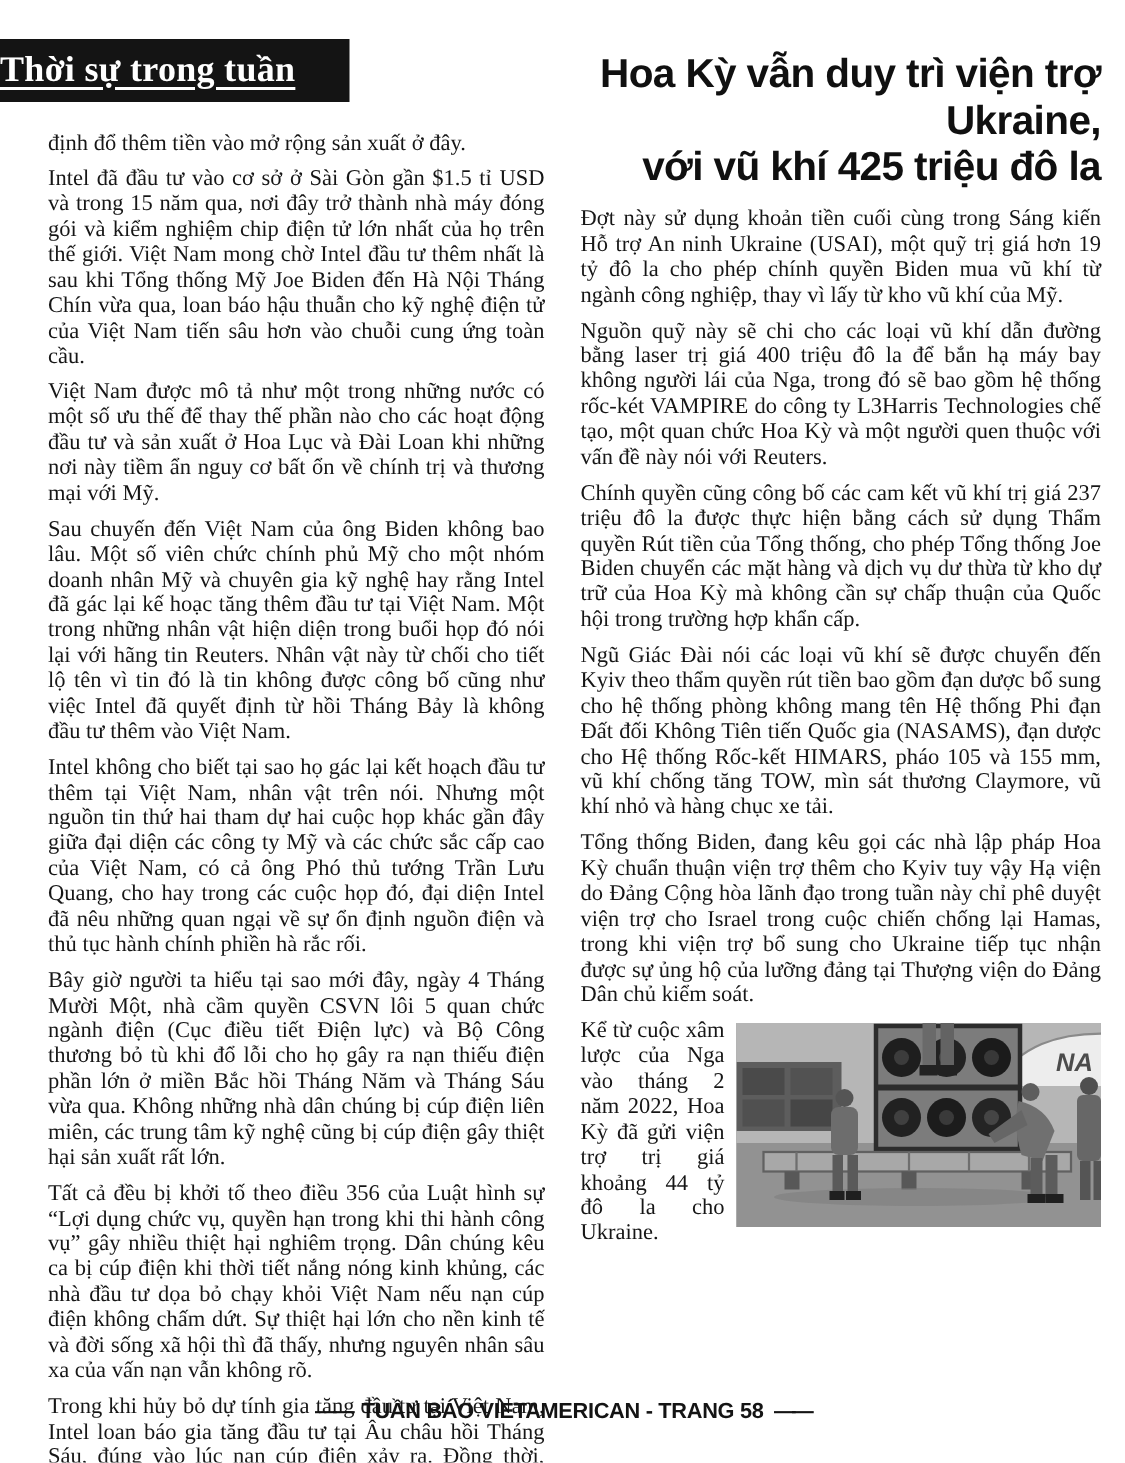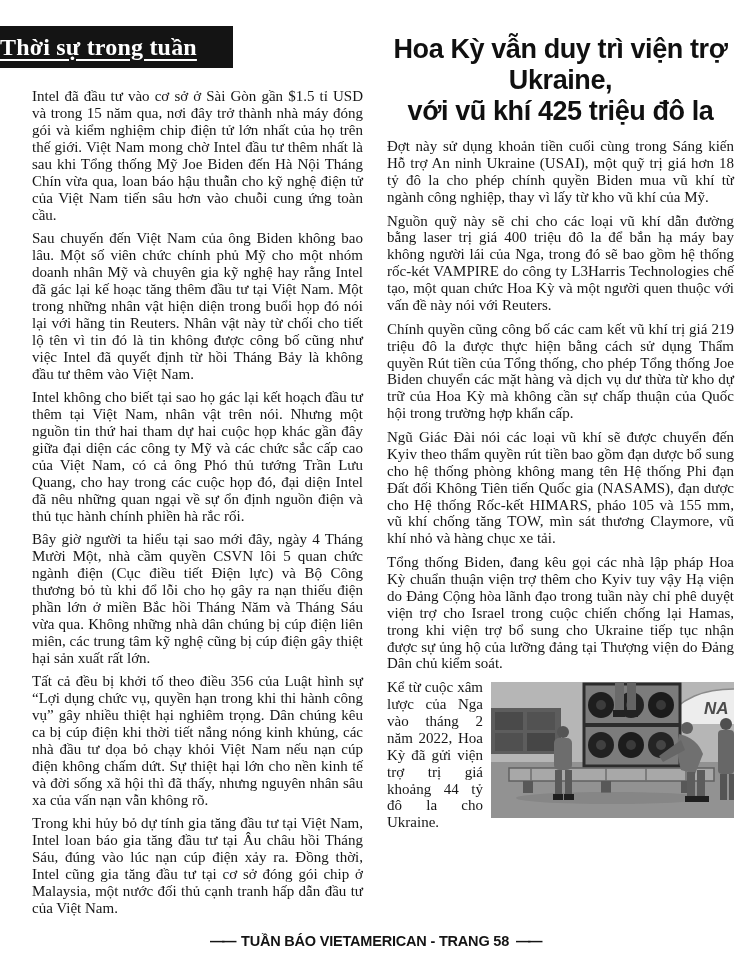--- a/index.html
+++ b/index.html
@@ -14,21 +14,21 @@
   .banner .banner-text{
     color:#ffffff;font-weight:bold;font-size:24px;letter-spacing:0.2px;
     text-decoration:underline;text-underline-offset:4px;
   }
   .col{position:absolute;text-align:justify;font-size:15px;line-height:1.13;}
   .col p{margin:0 0 6.5px 0;}
   .left-col{left:32px;top:88px;width:331px;}
   .right-col{left:387px;top:34px;width:347px;}
   .headline{
     font-family:"Liberation Sans","DejaVu Sans",sans-serif;font-weight:700;
-    font-size:27px;line-height:1.14;white-space:pre-line;text-align:center;
+    font-size:27px;line-height:1.14;white-space:pre-line;text-align:right;
     letter-spacing:-0.4px;margin:0 0 12px 0;color:#101010;
   }
   .photo-wrap{
     float:right;width:243px;height:136px;margin:3px 0 2px 8px;
     background:#a16207;filter:grayscale(1);
   }
   .photo-wrap svg{display:block;}
   .footer{
     position:absolute;left:0;top:933px;width:750px;
     display:flex;justify-content:center;align-items:center;gap:7px;
@@ -38,34 +38,36 @@
   .footer .dash{letter-spacing:-2.5px;font-weight:700;}
 </style>
 </head>
 <body>
 
 <div class="banner">
   <span class="banner-text">Thời sự trong tuần</span>
 </div>
 
 <div class="col left-col">
+  <p>định đổ thêm tiền vào mở rộng sản xuất ở đây.</p>
   <p>Intel đã đầu tư vào cơ sở ở Sài Gòn gần $1.5 tỉ USD và trong 15 năm qua, nơi đây trở thành nhà máy đóng gói và kiểm nghiệm chip điện tử lớn nhất của họ trên thế giới. Việt Nam mong chờ Intel đầu tư thêm nhất là sau khi Tổng thống Mỹ Joe Biden đến Hà Nội Tháng Chín vừa qua, loan báo hậu thuẫn cho kỹ nghệ điện tử của Việt Nam tiến sâu hơn vào chuỗi cung ứng toàn cầu.</p>
+  <p>Việt Nam được mô tả như một trong những nước có một số ưu thế để thay thế phần nào cho các hoạt động đầu tư và sản xuất ở Hoa Lục và Đài Loan khi những nơi này tiềm ẩn nguy cơ bất ổn về chính trị và thương mại với Mỹ.</p>
   <p>Sau chuyến đến Việt Nam của ông Biden không bao lâu. Một số viên chức chính phủ Mỹ cho một nhóm doanh nhân Mỹ và chuyên gia kỹ nghệ hay rằng Intel đã gác lại kế hoạc tăng thêm đầu tư tại Việt Nam. Một trong những nhân vật hiện diện trong buổi họp đó nói lại với hãng tin Reuters. Nhân vật này từ chối cho tiết lộ tên vì tin đó là tin không được công bố cũng như việc Intel đã quyết định từ hồi Tháng Bảy là không đầu tư thêm vào Việt Nam.</p>
   <p>Intel không cho biết tại sao họ gác lại kết hoạch đầu tư thêm tại Việt Nam, nhân vật trên nói. Nhưng một nguồn tin thứ hai tham dự hai cuộc họp khác gần đây giữa đại diện các công ty Mỹ và các chức sắc cấp cao của Việt Nam, có cả ông Phó thủ tướng Trần Lưu Quang, cho hay trong các cuộc họp đó, đại diện Intel đã nêu những quan ngại về sự ổn định nguồn điện và thủ tục hành chính phiền hà rắc rối.</p>
   <p>Bây giờ người ta hiểu tại sao mới đây, ngày 4 Tháng Mười Một, nhà cầm quyền CSVN lôi 5 quan chức ngành điện (Cục điều tiết Điện lực) và Bộ Công thương bỏ tù khi đổ lỗi cho họ gây ra nạn thiếu điện phần lớn ở miền Bắc hồi Tháng Năm và Tháng Sáu vừa qua. Không những nhà dân chúng bị cúp điện liên miên, các trung tâm kỹ nghệ cũng bị cúp điện gây thiệt hại sản xuất rất lớn.</p>
   <p>Tất cả đều bị khởi tố theo điều 356 của Luật hình sự “Lợi dụng chức vụ, quyền hạn trong khi thi hành công vụ” gây nhiều thiệt hại nghiêm trọng. Dân chúng kêu ca bị cúp điện khi thời tiết nắng nóng kinh khủng, các nhà đầu tư dọa bỏ chạy khỏi Việt Nam nếu nạn cúp điện không chấm dứt. Sự thiệt hại lớn cho nền kinh tế và đời sống xã hội thì đã thấy, nhưng nguyên nhân sâu xa của vấn nạn vẫn không rõ.</p>
   <p>Trong khi hủy bỏ dự tính gia tăng đầu tư tại Việt Nam, Intel loan báo gia tăng đầu tư tại Âu châu hồi Tháng Sáu, đúng vào lúc nạn cúp điện xảy ra. Đồng thời, Intel cũng gia tăng đầu tư tại cơ sở đóng gói chip ở Malaysia, một nước đối thủ cạnh tranh hấp dẫn đầu tư của Việt Nam.</p>
 </div>
 
 <div class="col right-col">
   <h1 class="headline">Hoa Kỳ vẫn duy trì viện trợ Ukraine,
 với vũ khí 425 triệu đô la</h1>
-  <p>Đợt này sử dụng khoản tiền cuối cùng trong Sáng kiến Hỗ trợ An ninh Ukraine (USAI), một quỹ trị giá hơn 18 tỷ đô la cho phép chính quyền Biden mua vũ khí từ ngành công nghiệp, thay vì lấy từ kho vũ khí của Mỹ.</p>
+  <p>Đợt này sử dụng khoản tiền cuối cùng trong Sáng kiến Hỗ trợ An ninh Ukraine (USAI), một quỹ trị giá hơn 19 tỷ đô la cho phép chính quyền Biden mua vũ khí từ ngành công nghiệp, thay vì lấy từ kho vũ khí của Mỹ.</p>
   <p>Nguồn quỹ này sẽ chi cho các loại vũ khí dẫn đường bằng laser trị giá 400 triệu đô la để bắn hạ máy bay không người lái của Nga, trong đó sẽ bao gồm hệ thống rốc-két VAMPIRE do công ty L3Harris Technologies chế tạo, một quan chức Hoa Kỳ và một người quen thuộc với vấn đề này nói với Reuters.</p>
-  <p>Chính quyền cũng công bố các cam kết vũ khí trị giá 219 triệu đô la được thực hiện bằng cách sử dụng Thẩm quyền Rút tiền của Tổng thống, cho phép Tổng thống Joe Biden chuyển các mặt hàng và dịch vụ dư thừa từ kho dự trữ của Hoa Kỳ mà không cần sự chấp thuận của Quốc hội trong trường hợp khẩn cấp.</p>
+  <p>Chính quyền cũng công bố các cam kết vũ khí trị giá 237 triệu đô la được thực hiện bằng cách sử dụng Thẩm quyền Rút tiền của Tổng thống, cho phép Tổng thống Joe Biden chuyển các mặt hàng và dịch vụ dư thừa từ kho dự trữ của Hoa Kỳ mà không cần sự chấp thuận của Quốc hội trong trường hợp khẩn cấp.</p>
   <p>Ngũ Giác Đài nói các loại vũ khí sẽ được chuyển đến Kyiv theo thẩm quyền rút tiền bao gồm đạn dược bổ sung cho hệ thống phòng không mang tên Hệ thống Phi đạn Đất đối Không Tiên tiến Quốc gia (NASAMS), đạn dược cho Hệ thống Rốc-kết HIMARS, pháo 105 và 155 mm, vũ khí chống tăng TOW, mìn sát thương Claymore, vũ khí nhỏ và hàng chục xe tải.</p>
   <p>Tổng thống Biden, đang kêu gọi các nhà lập pháp Hoa Kỳ chuẩn thuận viện trợ thêm cho Kyiv tuy vậy Hạ viện do Đảng Cộng hòa lãnh đạo trong tuần này chỉ phê duyệt viện trợ cho Israel trong cuộc chiến chống lại Hamas, trong khi viện trợ bổ sung cho Ukraine tiếp tục nhận được sự ủng hộ của lưỡng đảng tại Thượng viện do Đảng Dân chủ kiểm soát.</p>
 
   <div>
     <div class="photo-wrap">
       <svg viewBox="0 0 243 136" width="243" height="136">
 
         <rect x="0" y="0" width="243" height="80" fill="#b6b6b6"></rect>
         <rect x="0" y="80" width="243" height="56" fill="#929292"></rect>
 

